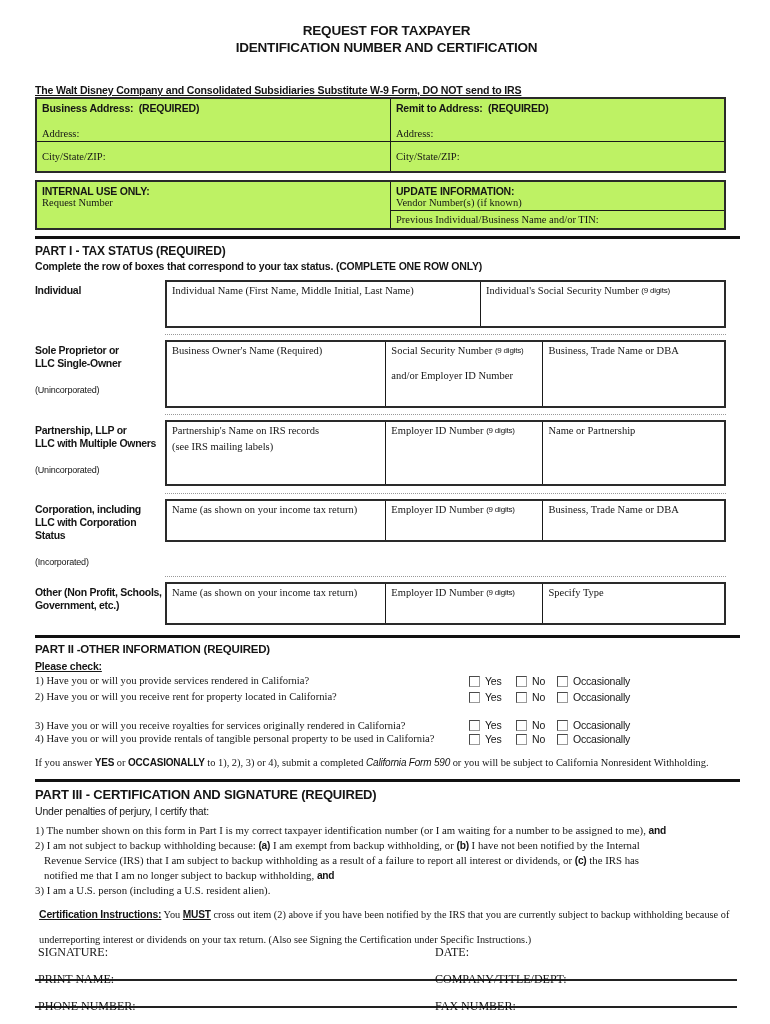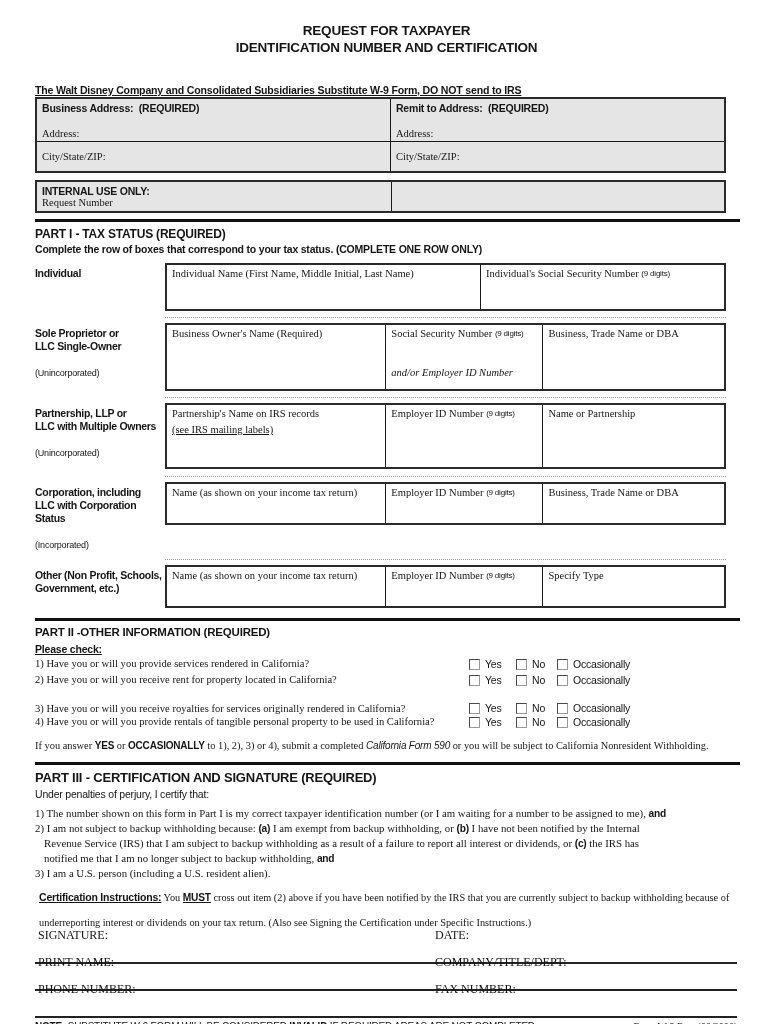--- a/index.html
+++ b/index.html
@@ -13,21 +13,21 @@
   .serif { font-family: "Liberation Serif", serif; }
 
   .title { text-align: center; font-weight: bold; font-size: 13.5px; line-height: 17px; letter-spacing: -0.2px; }
 
   .subtitle {
     margin-top: 28px; font-weight: bold; font-size: 10.6px;
     text-decoration: underline; letter-spacing: -0.2px;
   }
 
   
-  .box { width: 691px; border: 2px solid #2a2a2a; display: flex; background: #e5e5e5; }
+  .box { width: 691px; border: 2px solid #2a2a2a; display: flex; background: #bef264; }
   .addr-box { margin-top: 1px; }
   .col-l { width: 355px; border-right: 1px solid #1a1a1a; }
   .col-r { width: 334px; }
   .addr-row1 { height: 42px; padding: 3px 5px 2px 5px; display: flex; flex-direction: column; justify-content: space-between; }
   .addr-row2 { height: 30px; border-top: 1px solid #1a1a1a; padding: 9px 5px 2px 5px; }
   .cell-title { font-size: 10.5px; font-weight: bold; letter-spacing: -0.2px; }
   .lbl { font-size: 10.5px; }
 
   .int-box { margin-top: 7px; }
   .int-l { padding: 3px 5px; }
@@ -49,22 +49,22 @@
   .tax-row + .tax-row::before {
     content: ""; position: absolute; top: -6px; left: 130px; right: 0;
     border-top: 1px dotted #999;
   }
   .tax-label { width: 130px; padding-top: 4px; font-size: 10.5px; font-weight: bold; line-height: 13px; letter-spacing: -0.3px; }
   .tax-sublabel { font-size: 9px; font-weight: normal; letter-spacing: -0.2px; margin-top: 14px; }
   .tax-boxes { width: 561px; border: 2px solid #2a2a2a; display: flex; }
   .tax-cell { padding: 3px 5px; font-size: 10.5px; }
   .tax-cell + .tax-cell { border-left: 1px solid #1a1a1a; }
   .digits { font-family: "Liberation Sans", sans-serif; font-size: 8px; letter-spacing: -0.2px; position: relative; top: -1px; }
-  .gap-lg { margin-top: 28px; font-style: italic; }
-  .gap-sm { margin-top: 5px; text-decoration: underline; }
+  .gap-lg { margin-top: 14px; }
+  .gap-sm { margin-top: 5px; }
 
   
   .please { margin-top: 5px; font-size: 10.5px; font-weight: bold; text-decoration: underline; letter-spacing: -0.2px; }
   .q-block { margin-top: 3px; }
   .q-row { display: flex; align-items: flex-start; height: 16px; }
   .q-text { width: 434px; font-size: 10.6px; font-family: "Liberation Serif", serif; }
   .opts { display: flex; align-items: center; }
   .opt { display: flex; align-items: center; }
   .opt-yes { width: 47px; }
   .opt-no { width: 41px; }
@@ -127,20 +127,27 @@
       </div>
       <div class="addr-row2 lbl serif">City/State/ZIP:</div>
     </div>
   </div>
 
   <div class="box int-box">
     <div class="col-l int-l">
       <div class="cell-title">INTERNAL USE ONLY:</div>
       <div class="lbl serif">Request Number</div>
     </div>
+    <div class="col-r">
+      <div class="int-r1">
+        <div class="cell-title">UPDATE INFORMATION:</div>
+        <div class="lbl serif">Vendor Number(s) (if known)</div>
+      </div>
+      <div class="int-r2 lbl serif">Previous Individual/Business Name and/or TIN:</div>
+    </div>
   </div>
 
   <div class="thick-rule rule1"></div>
 
   <div class="part-head">PART I - TAX STATUS (REQUIRED)</div>
   <div class="part1-inst">Complete the row of boxes that correspond to your tax status. (COMPLETE ONE ROW ONLY)</div>
 
   <div class="tax-table">
 
     <div class="tax-row">

